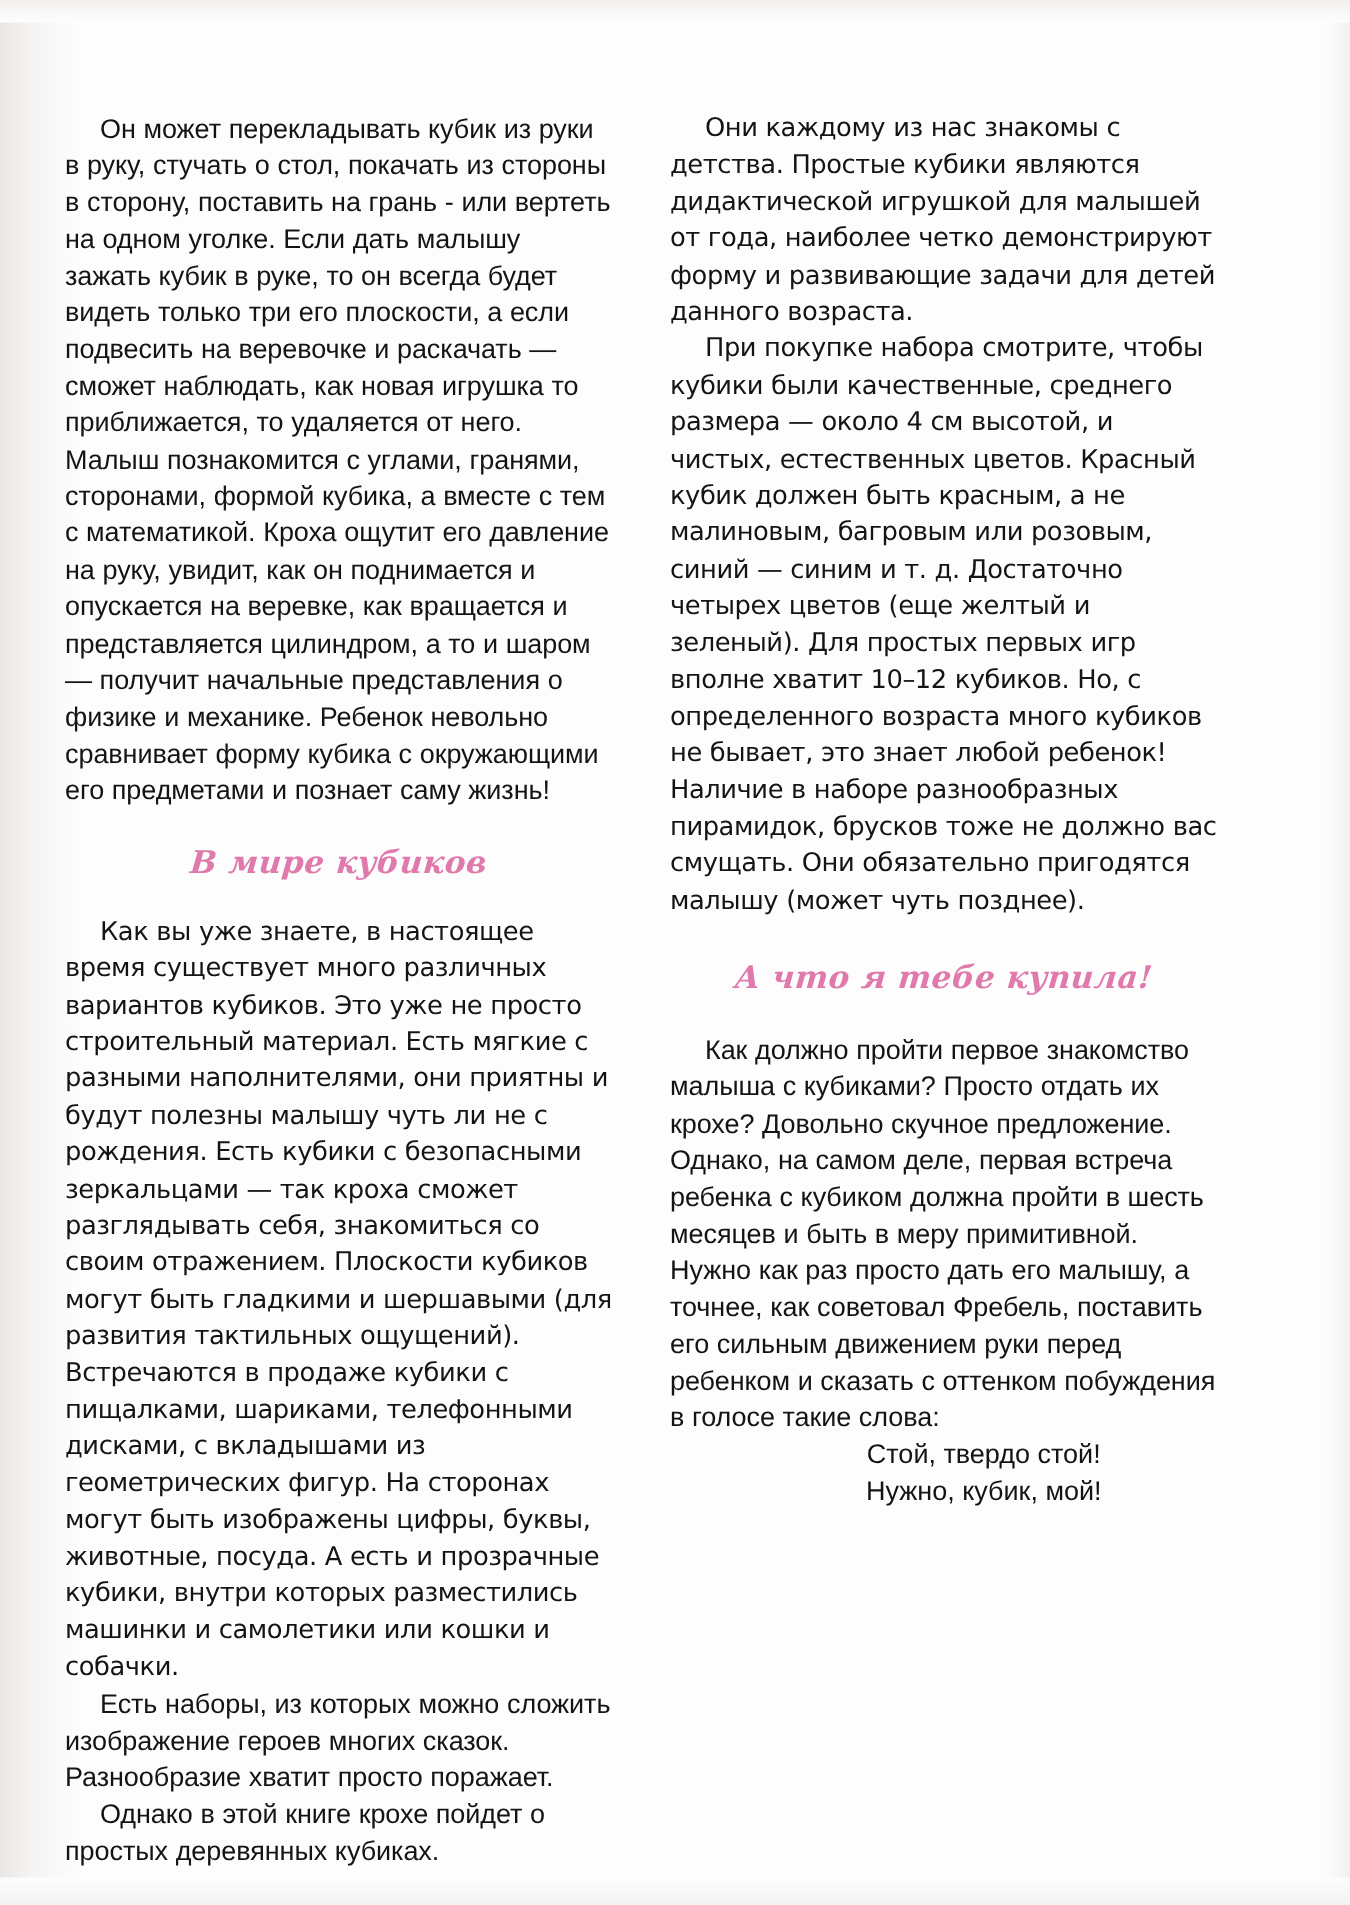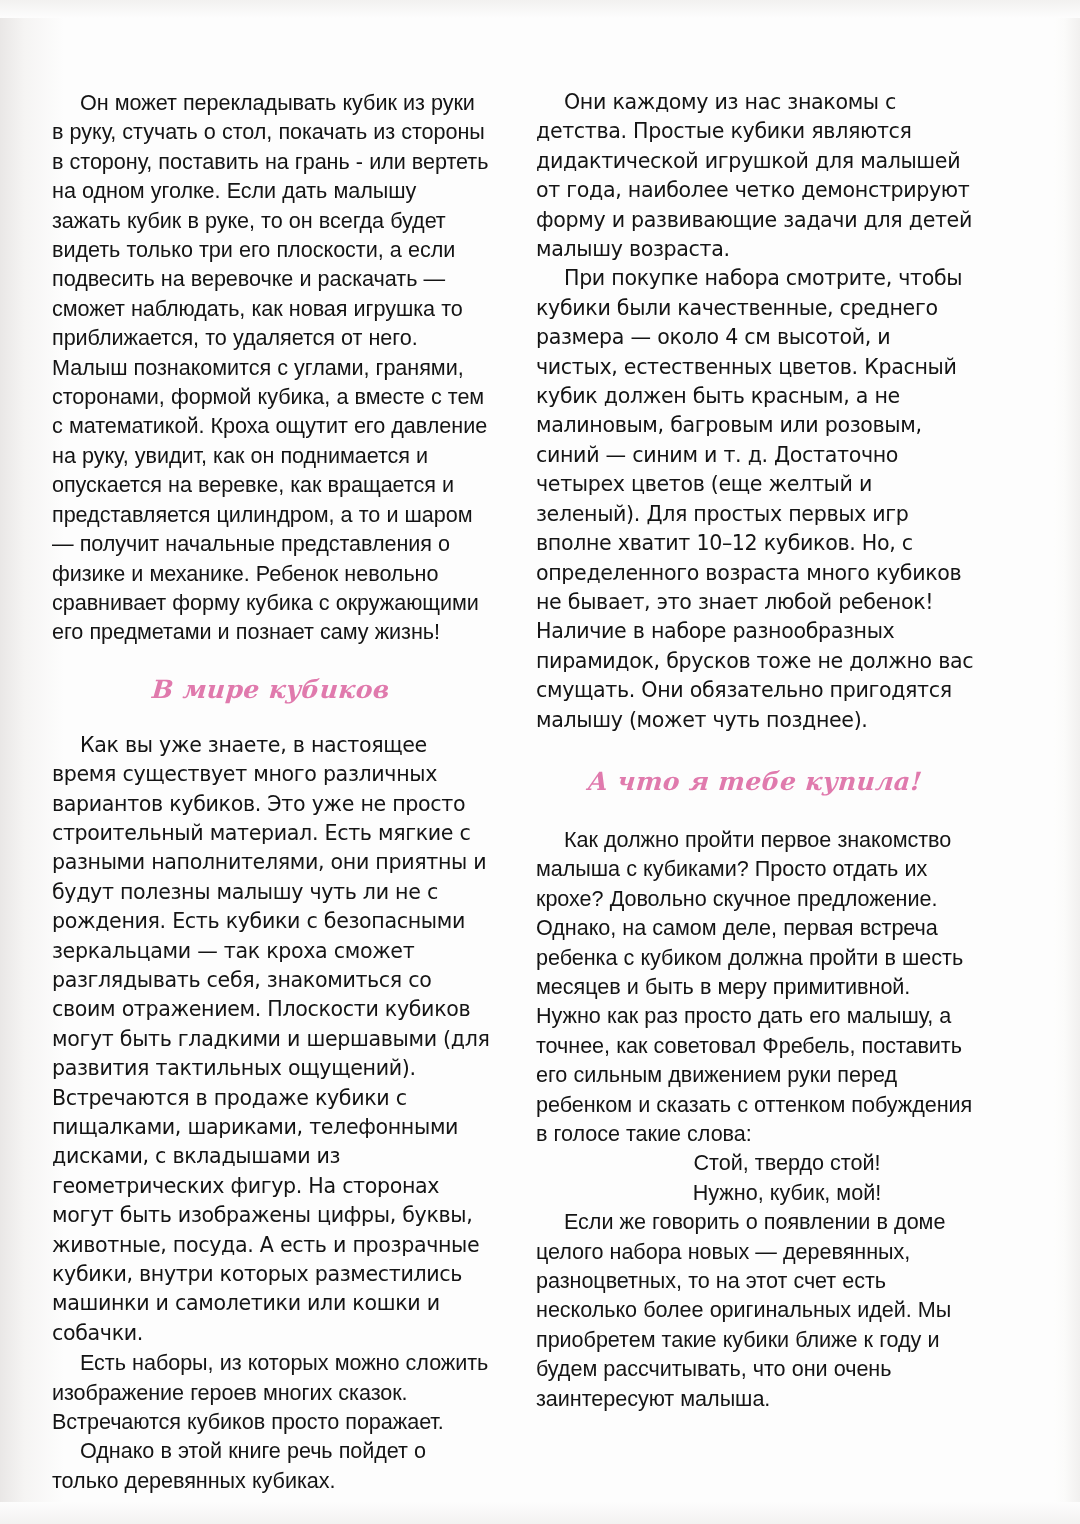--- a/index.html
+++ b/index.html
@@ -126,41 +126,40 @@
     <div class="column col-left">
 
       <p class="para">Он может  перекладывать кубик из руки в руку, стучать о стол, покачать  из стороны в сторону, поставить на грань - или вертеть на одном уголке. Если дать малышу зажать кубик в руке, то он всегда будет видеть только три его плоскости, а если подвесить на веревочке и раскачать — сможет наблюдать, как новая игрушка то приближается, то удаляется от него. Малыш познакомится с углами, гранями, сторонами, формой кубика, а вместе с тем с математикой. Кроха ощутит его давление  на руку, увидит, как он поднимается и опускается на веревке, как вращается и представляется цилиндром, а то и шаром — получит начальные представления о физике и механике. Ребенок невольно сравнивает форму кубика с окружающими его предметами и познает саму жизнь!</p>
 
       <div class="heading-block-left">
         <div class="heading">В мире кубиков</div>
       </div>
 
       <p class="para alt">Как вы уже знаете, в настоящее время существует много различных вариантов кубиков. Это уже не просто строительный материал. Есть мягкие с разными наполнителями, они приятны и будут полезны малышу чуть ли не с рождения.  Есть кубики с безопасными зеркальцами — так кроха сможет разглядывать себя, знакомиться со своим отражением. Плоскости кубиков могут быть гладкими  и  шершавыми (для развития тактильных ощущений). Встречаются в продаже кубики с пищалками, шариками, телефонными дисками,  с вкладышами из геометрических фигур.  На сторонах могут быть изображены цифры, буквы, животные, посуда. А есть и прозрачные кубики, внутри которых разместились машинки и самолетики или кошки и собачки.</p>
 
-      <p class="para">Есть наборы, из которых можно сложить изображение героев многих сказок. Встречаются кубиков просто поражает.</p>
+      <p class="para">Есть наборы, из которых можно сложить изображение героев многих сказок. Разнообразие хватит просто поражает.</p>
 
-      <p class="para">Однако в этой книге речь пойдет о только деревянных кубиках.</p>
+      <p class="para">Однако в этой книге крохе пойдет о простых деревянных кубиках.</p>
 
     </div>
 
     <div class="column col-right">
 
-      <p class="para alt">Они каждому из нас знакомы с детства. Простые кубики являются дидактической игрушкой для малышей от года, наиболее четко демонстрируют форму и развивающие задачи для детей малышу возраста.</p>
+      <p class="para alt">Они каждому из нас знакомы с детства. Простые кубики являются дидактической игрушкой для малышей от года, наиболее четко демонстрируют форму и развивающие задачи для детей данного возраста.</p>
 
       <p class="para alt">При покупке набора смотрите, чтобы кубики были качественные, среднего размера — около 4 см высотой, и чистых, естественных цветов. Красный кубик должен быть красным, а не малиновым, багровым или розовым, синий — синим и т. д. Достаточно четырех цветов (еще желтый и зеленый).  Для простых первых игр вполне хватит 10–12 кубиков. Но, с определенного возраста много кубиков не бывает, это знает любой ребенок! Наличие в наборе разнообразных пирамидок, брусков тоже не должно вас смущать. Они обязательно пригодятся малышу (может чуть позднее).</p>
 
       <div class="heading-block-right">
         <div class="heading">А что я тебе купила!</div>
       </div>
 
       <p class="para">Как должно пройти первое знакомство малыша с кубиками? Просто отдать их крохе? Довольно скучное предложение. Однако, на самом деле, первая встреча ребенка с кубиком должна пройти в шесть месяцев и быть в меру примитивной. Нужно как раз просто дать его малышу, а точнее, как советовал Фребель, поставить его сильным движением руки перед ребенком и сказать с оттенком побуждения в голосе такие слова:</p>
 
       <p class="verse">Стой, твердо стой!</p>
 
       <p class="verse">Нужно, кубик, мой!</p>
 
 
-      <p class="para">Если же говорить о появлении в доме целого набора новых —  деревянных, разноцветных, то на этот счет есть несколько более оригинальных идей. Мы приобретем такие кубики ближе к году и будем рассчитывать, что они очень заинтересуют малыша.</p>
 
     </div>
 
   </div>
 </div>
 
 </body></html>

